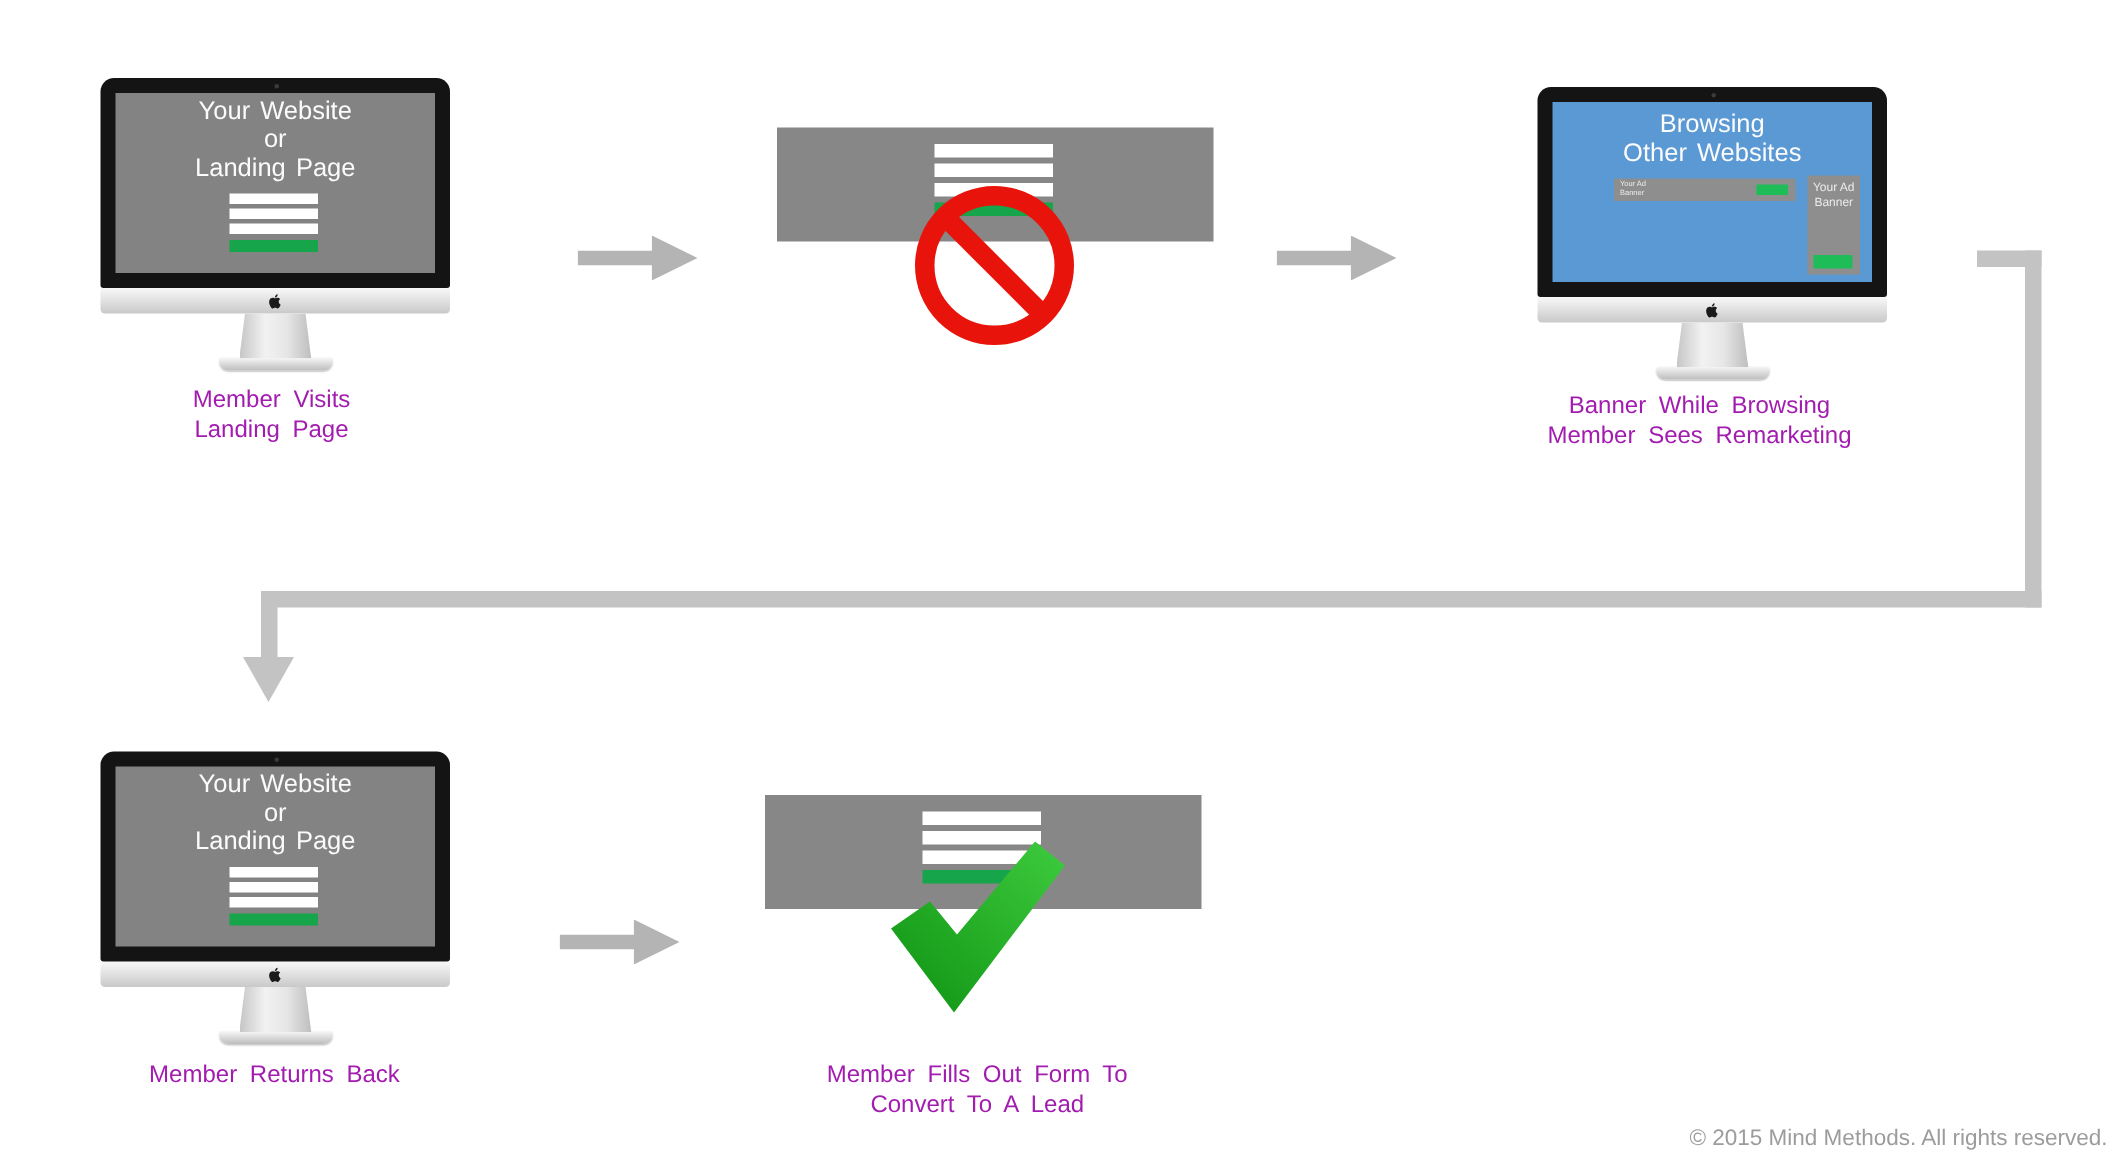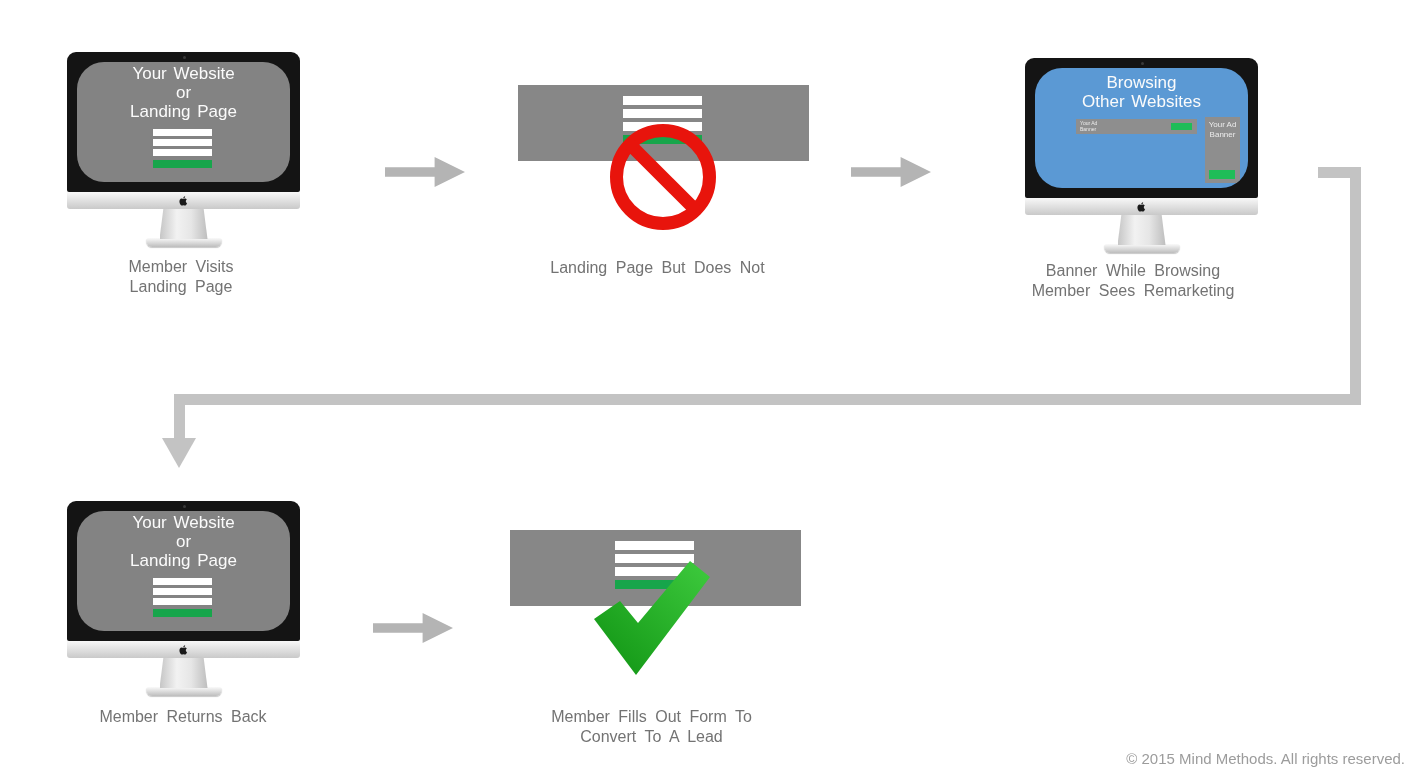--- a/index.html
+++ b/index.html
@@ -9,21 +9,21 @@
   }
 
   
   .imac { position:absolute; width:233px; display:flex; flex-direction:column; align-items:center; }
   .imac-top {
     position:relative; width:233px; height:140px; background:#141414;
     border-radius:9px 9px 2px 2px; box-sizing:border-box;
   }
   .webcam { position:absolute; top:4px; left:50%; width:3px; height:3px; margin-left:-1px;
     border-radius:50%; background:#3a3a3a; }
-  .screen { position:absolute; left:10px; top:10px; right:10px; bottom:10px; overflow:hidden;border-radius:27px; }
+  .screen { position:absolute; left:10px; top:10px; right:10px; bottom:10px; overflow:hidden; }
   .screen-gray { background:#838383; }
   .screen-blue { background:#5b99d4; }
   .screen-title {
     position:absolute; top:2px; left:0; width:100%; text-align:center;
     color:#fbfbfb; font-size:17px; line-height:19px; word-spacing:2px;
   }
   .screen-title.browse { top:5px; }
   .form-bars { position:absolute; left:76px; top:67px; width:59px; }
   .fbar { height:7px; background:#ffffff; margin-bottom:3px; }
   .fbar-green { height:8px; background:#17a54b; margin-top:4px; margin-bottom:0; }
@@ -79,21 +79,21 @@
   
   .conn { position:absolute; background:#c3c3c3; }
   .conn-head {
     position:absolute; left:162px; top:438px; width:0; height:0;
     border-left:17px solid transparent; border-right:17px solid transparent;
     border-top:30px solid #c3c3c3;
   }
 
   
   .caption {
-    position:absolute; text-align:center; color:#737373; font-size:16px; line-height:20px;
+    position:absolute; text-align:center; color:#a21caf; font-size:16px; line-height:20px;
     word-spacing:4px;
   }
 
   .copyright {
     position:absolute; top:750px; right:13px; color:#9c9c9c; font-size:15px;
   }
 </style>
 </head>
 <body>
 
@@ -226,21 +226,20 @@
       </defs>
       <polygon points="2,62 28,44 46,66 98,4 118,20 44,118" fill="url(#ckg)"></polygon>
     </svg>
   </div>
 
   <div class="caption" style="left:61px; top:257px; width:240px;">
     <div>Member Visits</div>
     <div>Landing Page</div>
   </div>
   <div class="caption" style="left:512px; top:258px; width:291px;">
-    <div>Landing Page But Does Not</div>
   </div>
   <div class="caption" style="left:1013px; top:261px; width:240px;">
     <div>Banner While Browsing</div>
     <div>Member Sees Remarketing</div>
   </div>
   <div class="caption" style="left:63px; top:707px; width:240px;">
     <div>Member Returns Back</div>
   </div>
   <div class="caption" style="left:506px; top:707px; width:291px;">
     <div>Member Fills Out Form To</div>

